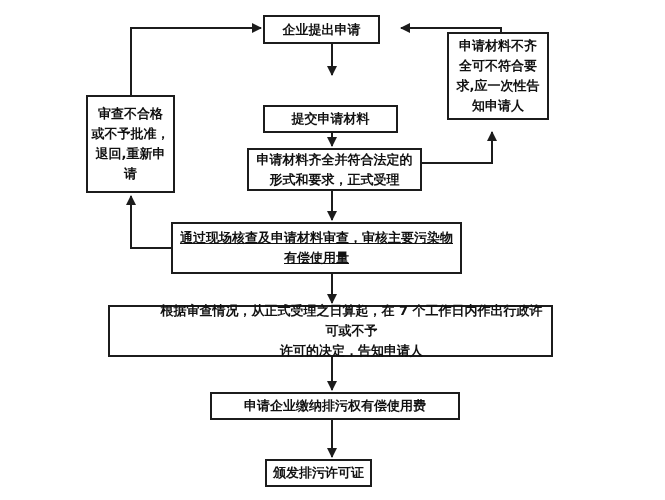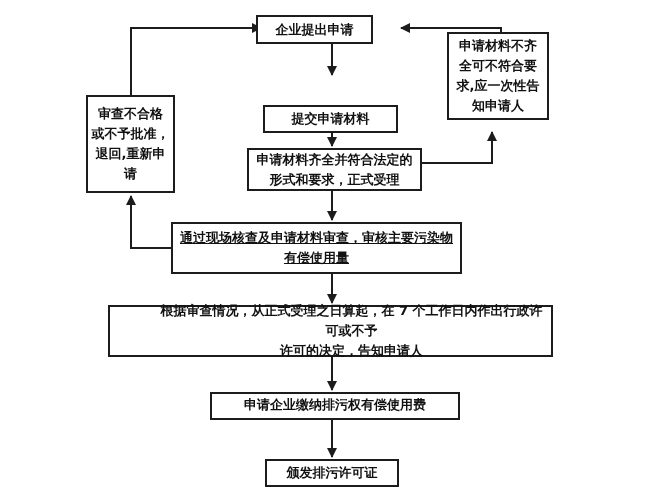--- a/index.html
+++ b/index.html
@@ -25,27 +25,27 @@
     font-size: 13px;
     font-weight: bold;
     line-height: 20px;
     text-align: center;
     white-space: pre-line;
     display: flex;
     align-items: center;
     justify-content: center;
     padding: 0 2px;
   }
-  #n-apply      { left: 256px; top: 15px;  width: 117px; height: 29px; }
+  #n-apply      { left: 263px; top: 15px;  width: 117px; height: 29px; }
   #n-submit     { left: 263px; top: 77px;  width: 135px; height: 28px; margin-top: 28px; }
   #n-accept     { left: 247px; top: 148px; width: 175px; height: 43px; }
   #n-review     { left: 171px; top: 222px; width: 291px; height: 52px; text-decoration: underline; }
   #n-decision   { left: 108px; top: 305px; width: 445px; height: 52px; padding-left: 44px; }
-  #n-payment    { left: 210px; top: 392px; width: 250px; height: 28px; font-family: Liberation Mono, monospace; }
-  #n-issue      { left: 265px; top: 459px; width: 134px; height: 28px; }
+  #n-payment    { left: 210px; top: 392px; width: 250px; height: 28px; }
+  #n-issue      { left: 265px; top: 459px; width: 107px; height: 28px; }
   #n-reject     { left: 86px;  top: 95px;  width: 89px;  height: 98px; }
   #n-incomplete { left: 447px; top: 32px;  width: 102px; height: 88px; }
 </style>
 </head>
 <body>
 
 <div class="stage">
 
   <svg class="wires" width="665" height="500" viewBox="0 0 665 500" aria-hidden="true">
     <defs>

